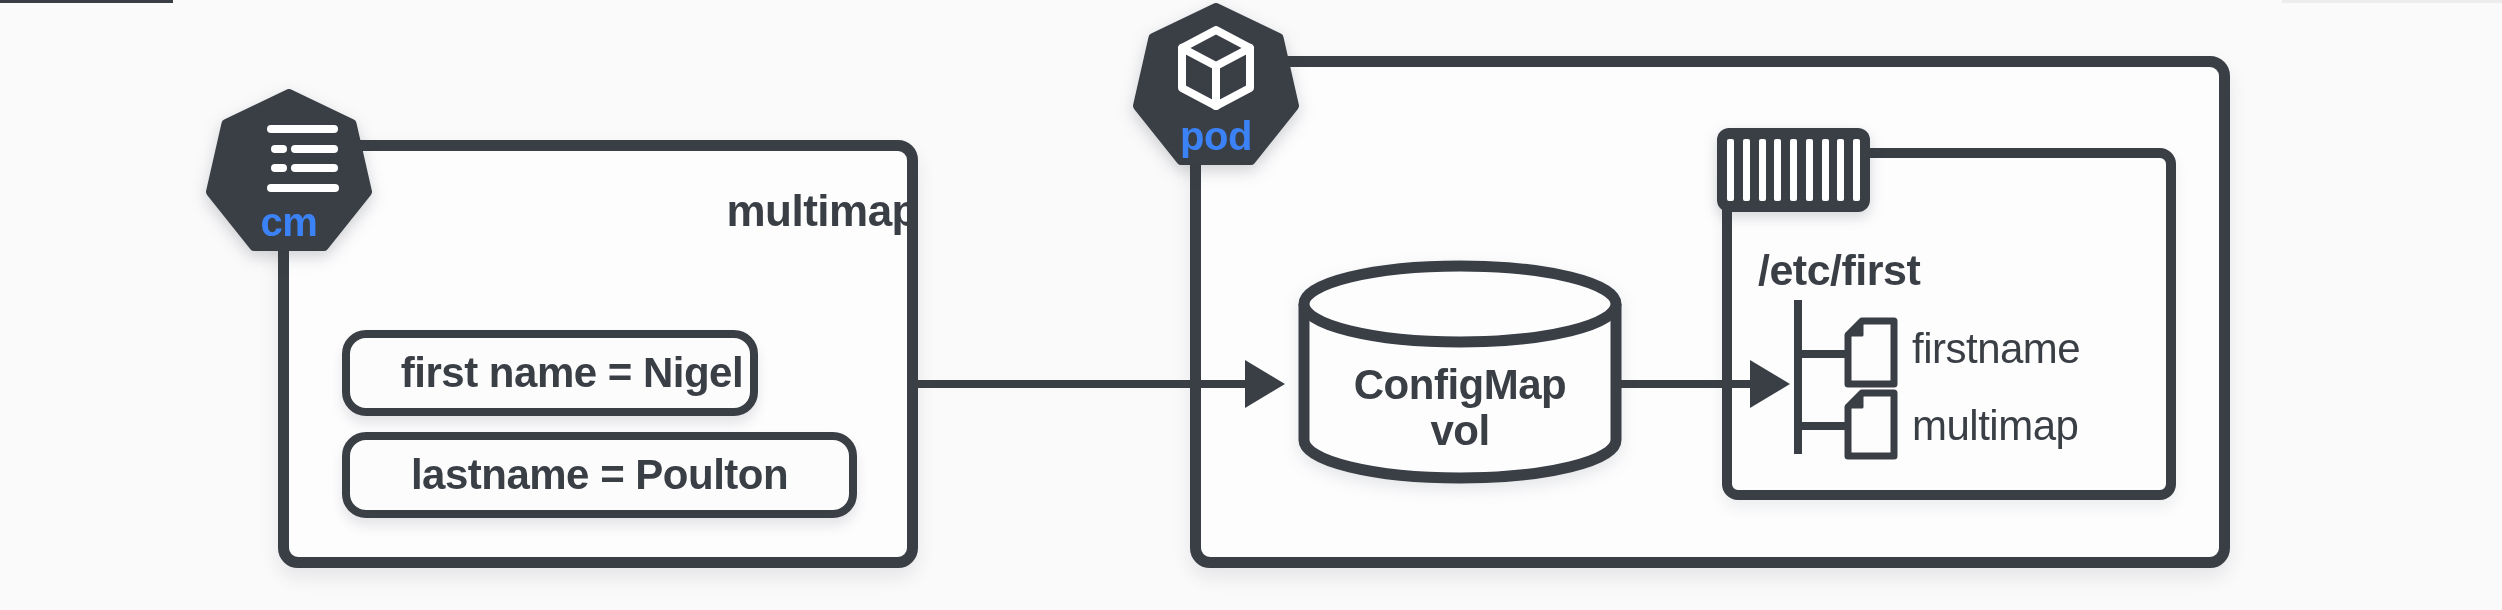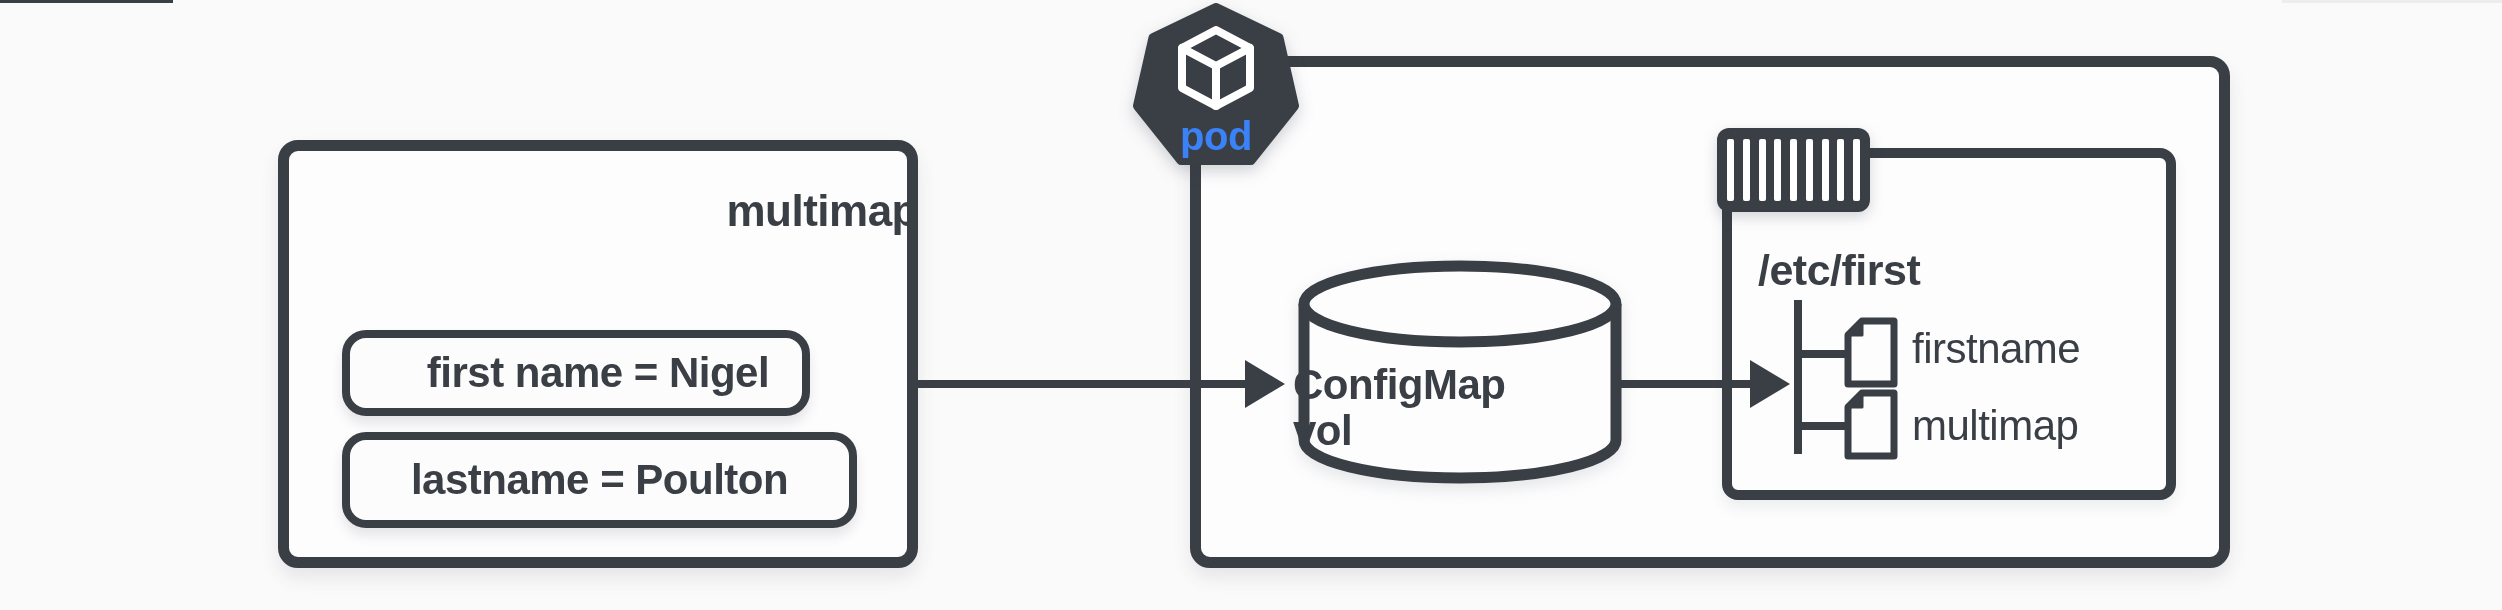--- a/index.html
+++ b/index.html
@@ -44,21 +44,21 @@
   .hept{position:absolute;z-index:3;filter:drop-shadow(0 6px 8px rgba(50,55,65,.22));}
   .hept svg.shape{position:absolute;left:0;top:0;width:100%;height:100%;}
   .hept-label{
     position:absolute;left:0;right:0;top:112px;text-align:center;
     color:#3b82f6;font-size:40px;font-weight:bold;letter-spacing:-0.5px;z-index:4;
   }
   .cmbar{position:absolute;height:8px;background:#ffffff;border-radius:4px;z-index:4;}
   .cube{position:absolute;z-index:4;}
   .cyl{position:absolute;z-index:2;filter:drop-shadow(0 6px 8px rgba(50,55,65,.12));}
   .cyl-label{
-    position:absolute;z-index:3;font-weight:bold;
+    position:absolute;z-index:3;text-align:center;font-weight:bold;
     font-size:42px;line-height:46px;letter-spacing:-0.5px;
   }
   .barcode{
     position:absolute;z-index:3;box-sizing:border-box;
     background:var(--ink);border-radius:12px;
     padding:11px 10px;display:flex;justify-content:space-between;
     filter:drop-shadow(0 5px 7px rgba(50,55,65,.20));
   }
   .barcode .bar{width:7px;height:100%;background:#ffffff;border-radius:2px;}
   .fileicon{position:absolute;z-index:3;}
@@ -74,23 +74,37 @@
 </head>
 <body>
 
 <div class="stage">
 
   <div class="strip" style="left:0;width:173px;background:var(--ink);"></div>
   <div class="strip" style="left:2282px;width:220px;background:#ededee;"></div>
 
   <div class="box" style="left:278px;top:140px;width:640px;height:428px;"></div>
   <div class="title" style="left:278px;top:186px;width:640px;">multimap</div>
-  <div class="pill" style="left:342px;top:330px;width:468px;height:86px;padding-left:44px;">first name = Nigel</div>
-  <div class="pill" style="left:342px;top:432px;width:515px;height:96px;">lastname = Poulton</div>
+  <div class="pill" style="left:342px;top:330px;width:416px;height:86px;padding-left:44px;">first name = Nigel</div>
+  <div class="pill" style="left:342px;top:432px;width:515px;height:86px;">lastname = Poulton</div>
 
+  <div class="hept" style="left:203px;top:88px;width:172px;height:172px;">
+    <svg class="shape" viewBox="0 0 172 172">
+      <polygon points="86,6 148.6,36.1 164,103.8 120.7,158.1 51.3,158.1 8,103.8 23.4,36.1" fill="#3a3f46" stroke="#3a3f46" stroke-width="10" stroke-linejoin="round"></polygon>
+    </svg>
+    <div>
+      <div class="cmbar" style="left:64px;top:37px;width:71px;"></div>
+      <div class="cmbar" style="left:68px;top:57px;width:16px;"></div>
+      <div class="cmbar" style="left:88px;top:57px;width:47px;"></div>
+      <div class="cmbar" style="left:68px;top:76px;width:16px;"></div>
+      <div class="cmbar" style="left:88px;top:76px;width:47px;"></div>
+      <div class="cmbar" style="left:64px;top:96px;width:72px;"></div>
+    </div>
+    <div class="hept-label">cm</div>
+  </div>
 
   <div class="hline" style="left:912px;top:380px;width:336px;"></div>
   <div class="arrowhead" style="left:1245px;top:360px;"></div>
 
   <div class="box" style="left:1190px;top:56px;width:1040px;height:512px;"></div>
 
   <div class="hept" style="left:1130px;top:2px;width:172px;height:172px;">
     <svg class="shape" viewBox="0 0 172 172">
       <polygon points="86,6 148.6,36.1 164,103.8 120.7,158.1 51.3,158.1 8,103.8 23.4,36.1" fill="#3a3f46" stroke="#3a3f46" stroke-width="10" stroke-linejoin="round"></polygon>
     </svg>

